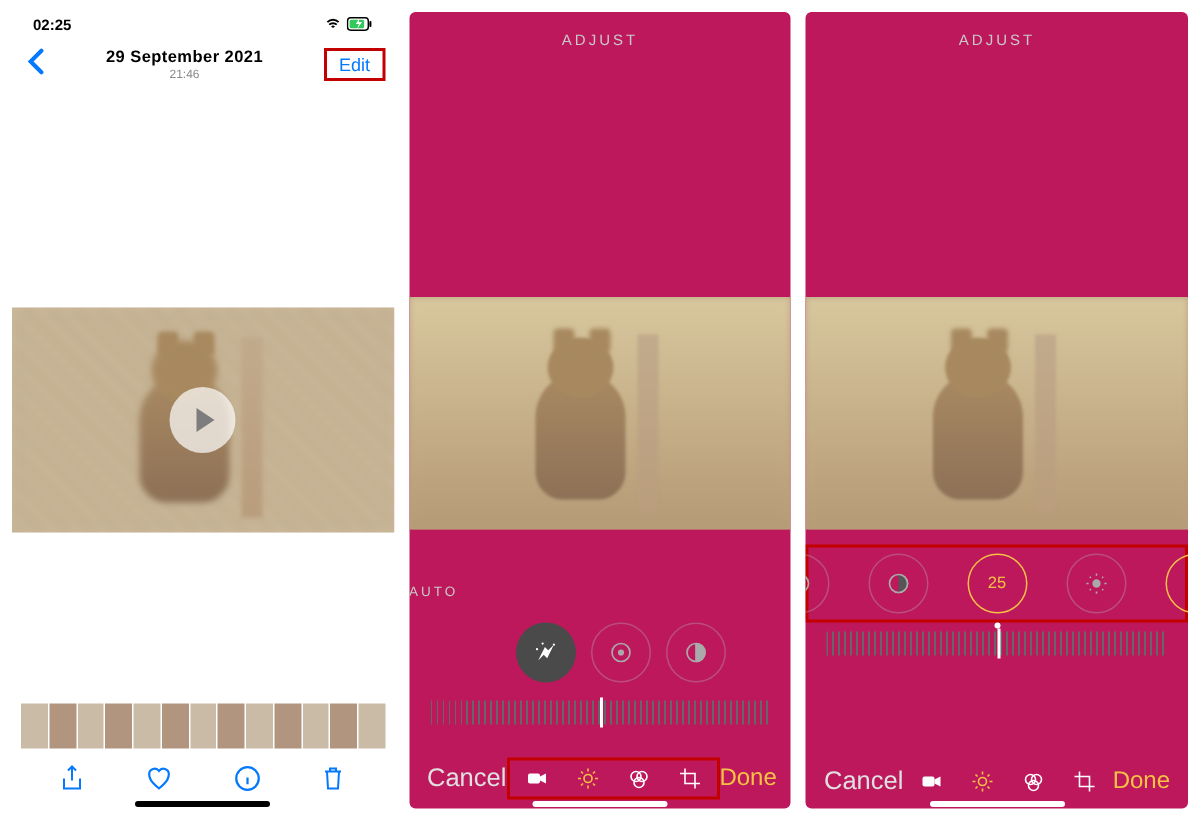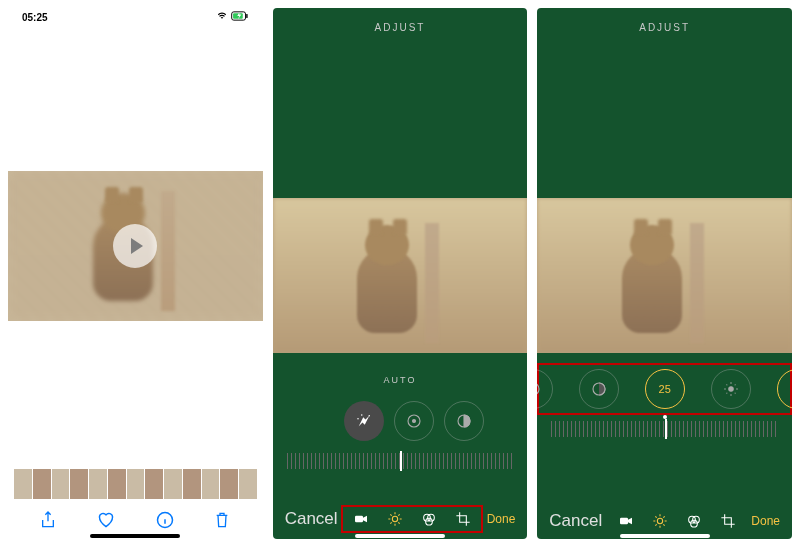--- a/index.html
+++ b/index.html
@@ -1,19 +1,19 @@
 <!DOCTYPE html>
 <html><head>
   <meta charset="utf-8">
   <style>
     *{margin:0;padding:0;box-sizing:border-box;font-family:-apple-system,BlinkMacSystemFont,"Segoe UI","Helvetica Neue",Arial,sans-serif}
     body{display:flex;gap:10px;padding:8px;background:#fff}
     .screen{flex:1;height:531px;position:relative;overflow:hidden;border-radius:4px}
     .light{background:#fff}
-    .dark{background:#14532d;color:#fff}
+    .dark{background:#be185d;color:#fff}
     .status-bar{height:18px;display:flex;justify-content:space-between;align-items:center;padding:0 14px;font-size:10px;font-weight:600}
     .light .status-bar{color:#000}
     .header1{display:flex;align-items:center;justify-content:space-between;padding:4px 10px}
     .back{color:#0479fd;font-size:22px}
     .date-block{text-align:center}
     .dateA{font-size:11px;font-weight:600;letter-spacing:0.3px}
     .dateB{font-size:8px;color:#888;margin-top:1px}
     .edit{color:#0479fd;font-size:12px;font-weight:500}
     .redbox{border:2px solid #c30000;padding:2px 8px;margin-right:-4px}
     .video-thumb{width:100%;height:150px;margin-top:145px;background:linear-gradient(#c9b89a,#c9b89a);display:flex;align-items:center;justify-content:center;position:relative;overflow:hidden}
@@ -30,61 +30,73 @@
     .strip{position:absolute;bottom:40px;left:6px;right:6px;height:30px;display:flex;gap:1px}
     .strip div{flex:1;background:#bfaf95;opacity:0.85}
     .strip div:nth-child(even){background:#a48267}
     .bottom-bar{position:absolute;bottom:6px;left:0;right:0;display:flex;justify-content:space-around;align-items:center;padding:0 12px}
     .bicon{color:#0479fd;font-size:15px}
 
     
     .adjust-title{text-align:center;font-size:10px;letter-spacing:2px;color:#c8c8c8;margin-top:14px;font-weight:300}
     .edit-img{width:100%;height:155px;margin-top:165px;position:relative;overflow:hidden;background:#b7a07c}
     .edit-img .catbg{position:absolute;inset:0;background:linear-gradient(#d8c79e,#b59a76);filter:blur(2px)}
-    .label2{text-align:center;font-size:9px;letter-spacing:2px;color:#c8c8c8;margin-top:22px;font-weight:300}
+    .label2{font-size:9px;letter-spacing:2px;color:#c8c8c8;margin-top:36px;font-weight:300}
     .controls-row{display:flex;justify-content:center;align-items:center;gap:10px;margin-top:10px;position:relative;padding:6px 10px}
     .ctrl{width:40px;height:40px;border-radius:50%;display:flex;align-items:center;justify-content:center;flex-shrink:0;position:relative}
     .ctrl-outl{border:1px solid rgba(180,180,180,0.35)}
     .ctrl-fill{background:#4a4a4a}
     .ctrl svg{width:18px;height:18px}
     .ctrl-yellow-ring{border:1px solid #f6c243}
     .ctrl-yellow-num{color:#f6c243;font-size:11px}
     .ticks{margin-top:8px;height:16px;background:repeating-linear-gradient(90deg,#666,#666 1px,transparent 1px,transparent 4px);position:relative}
     .ticks::after{content:"";position:absolute;left:50%;top:-2px;width:2px;height:20px;background:#fff}
     .ticks .dot{position:absolute;left:50%;top:-6px;width:4px;height:4px;background:#fff;border-radius:50%;transform:translateX(-50%)}
     .bottom-dark{position:absolute;bottom:6px;left:0;right:0;display:flex;align-items:center;justify-content:space-between;padding:0 12px}
     .cancel{color:#e0e0e0;font-size:17px}
-    .done{color:#f6c243;font-size:12px;font-weight:500}
+    .done{color:#f6c243;font-size:16px;font-weight:500}
     .tool-icons{display:flex;gap:18px;align-items:center;padding:4px 10px}
     .tool-icons.redbox2{border:2px solid #c30000;padding:4px 10px}
     .ti{width:16px;height:16px;color:#fff;display:flex;align-items:center;justify-content:center}
     .ti.active{color:#f6c243}
     .home-ind{position:absolute;bottom:1px;left:50%;transform:translateX(-50%);width:90px;height:4px;border-radius:4px}
     .light .home-ind{background:#000}
     .dark .home-ind{background:#fff}
     .redbox3{border:2px solid #c30000;padding:4px 6px}
     .tick-area{padding:0 14px;margin-top:-2px}
   </style>
 </head>
 <body>
 
 <div class="screen light">
   <div class="status-bar">
-    <span>05:25</span>
+    <span>02:25</span>
     <span>
       <svg width="12" height="10" viewBox="0 0 24 24" fill="none" stroke="#000" stroke-width="3">
           <path d="M3 9c5-5 13-5 18 0M6 13c3-3 9-3 12 0M10 17c1-1 3-1 4 0"></path>
         </svg>
       <svg width="18" height="10" viewBox="0 0 26 14">
           <rect x="1" y="1" width="20" height="12" rx="3" fill="none" stroke="#000" stroke-width="1.4"></rect>
           <rect x="3" y="3" width="14" height="8" rx="1.5" fill="#31c959"></rect>
           <path d="M12 2l-3 5h3l-2 5 5-7h-3z" fill="#fff"></path>
           <rect x="22" y="4" width="2" height="6" rx="1" fill="#000"></rect>
         </svg>
     </span>
+  </div>
+  <div class="header1">
+    <span class="back">
+      <svg width="12" height="18" viewBox="0 0 12 20" fill="none" stroke="#0479fd" stroke-width="3" stroke-linecap="round">
+          <path d="M10 2l-8 8 8 8"></path>
+        </svg>
+    </span>
+    <div class="date-block">
+      <div class="dateA">29 September 2021</div>
+      <div class="dateB">21:46</div>
+    </div>
+    <span class="edit redbox">Edit</span>
   </div>
   <div class="video-thumb">
     <div class="catbg"></div>
     <div class="cat-post"></div>
     <div class="cat-body"></div>
       <div class="cat-head"></div>
       <div class="cat-ear l"></div>
       <div class="cat-ear r"></div>
     <div class="play"></div>
   </div>

